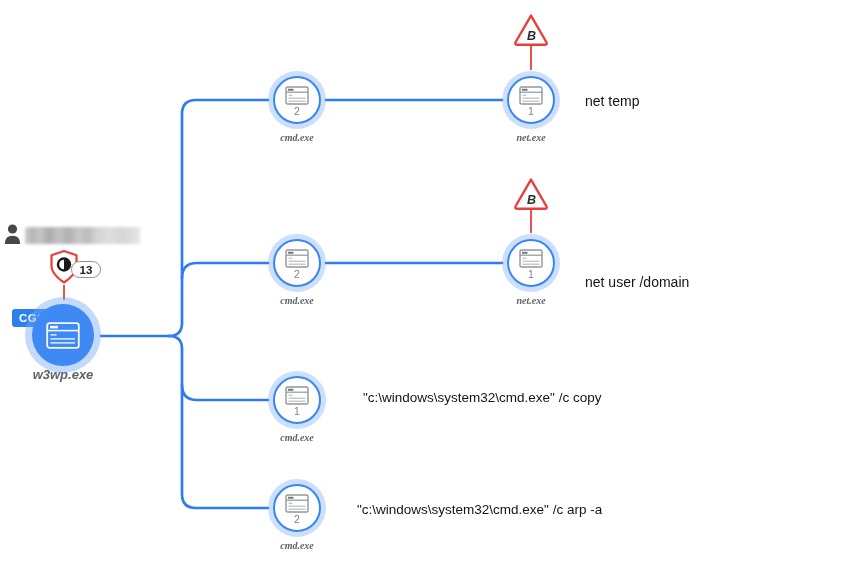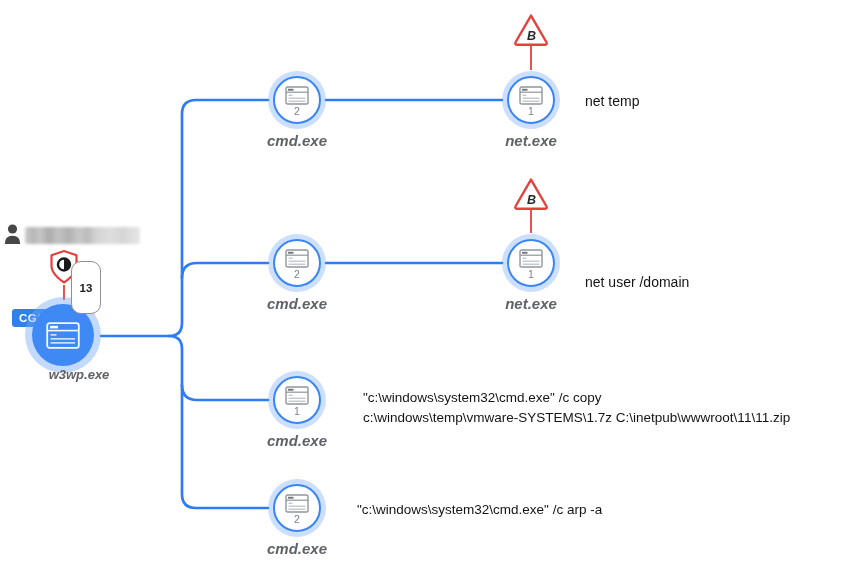--- a/index.html
+++ b/index.html
@@ -15,45 +15,45 @@
   .proc-node{position:absolute;width:58px;height:58px;z-index:4;cursor:pointer;}
   .node-circle{
     position:absolute;inset:5px;border-radius:50%;background:#fff;
     border:2.5px solid #3a85f4;box-shadow:0 0 0 5px rgba(100,158,246,.33);
     display:flex;flex-direction:column;align-items:center;justify-content:center;
   }
   .node-circle .win-icon{margin-top:2px;}
   .node-count{font-size:10.5px;color:#7b8187;line-height:11px;margin-top:1px;}
   .node-label{
     position:absolute;top:61px;left:50%;transform:translateX(-50%);
-    white-space:nowrap;font-size:15px;font-weight:bold;font-style:italic;color:#5f6368;
+    white-space:nowrap;font-size:10px;font-weight:bold;font-style:italic;color:#5f6368;font-family:Liberation Serif, serif;
   }
 
   
   .root-node{position:absolute;left:25px;top:297px;width:76px;height:76px;z-index:4;cursor:pointer;}
   .root-circle{
     position:absolute;inset:7px;border-radius:50%;background:#3e89f3;
     box-shadow:0 0 0 7px rgba(111,166,247,.42);
     display:flex;align-items:center;justify-content:center;
   }
   .root-label{
     position:absolute;top:70px;left:50%;transform:translateX(-50%);
-    white-space:nowrap;font-size:13px;font-weight:bold;font-style:italic;color:#5f6368;margin-left:16px;
+    white-space:nowrap;font-size:13px;font-weight:bold;font-style:italic;color:#5f6368;
   }
   .cgo-tag{
     position:absolute;left:12px;top:309px;z-index:3;background:#2f80ed;color:#fff;
     font-size:11.5px;font-weight:bold;letter-spacing:.5px;padding:3px 8px 3px 7px;
     border-radius:3px;line-height:12px;cursor:pointer;
   }
 
   
   .alert-shield{position:absolute;left:49px;top:249px;z-index:5;cursor:pointer;}
   .alert-badge{
     position:absolute;left:71px;top:261px;z-index:6;background:#fff;border:1.5px solid #8f8f8f;
-    border-radius:10px;min-width:22px;height:15px;padding:18px 3px;display:flex;align-items:center;justify-content:center;
+    border-radius:10px;min-width:22px;height:15px;padding:0 3px;display:flex;align-items:center;justify-content:center;
     font-size:11.5px;font-weight:600;color:#222;cursor:pointer;
   }
 
   
   .warn-tri{position:absolute;z-index:5;cursor:pointer;}
 
   
   .user-row{position:absolute;left:4px;top:224px;z-index:2;display:flex;align-items:center;}
   .redacted{
     position:absolute;left:25px;top:227px;width:115px;height:17px;border-radius:2px;
@@ -201,21 +201,20 @@
         <rect x="3.5" y="11.6" width="17" height="1.2" fill="#b9bec3"></rect>
         <rect x="3.5" y="14.6" width="17" height="1.2" fill="#b9bec3"></rect>
       </svg>
       <div class="node-count">1</div>
     </div>
     <div class="node-label">cmd.exe</div>
   </div>
 
   <div class="cmd-text small" style="left:363px;top:388px">
     <div>"c:\windows\system32\cmd.exe" /c copy</div>
-    <div>c:\windows\temp\vmware-SYSTEMS\1.7z C:\inetpub\wwwroot\11\11.zip</div>
   </div>
 
   <div class="proc-node" style="left:268px;top:479px">
     <div class="node-circle">
       <svg class="win-icon" width="24" height="19" viewBox="0 0 24 19">
         <rect x="1" y="1" width="22" height="17" rx="1.6" fill="#fff" stroke="#8f969c" stroke-width="1.4"></rect>
         <line x1="1" y1="6.2" x2="23" y2="6.2" stroke="#8f969c" stroke-width="1.2"></line>
         <rect x="3" y="2.8" width="5.5" height="1.9" fill="#70767c"></rect>
         <rect x="3.5" y="8.6" width="4" height="1.2" fill="#b9bec3"></rect>
         <rect x="3.5" y="11.6" width="17" height="1.2" fill="#b9bec3"></rect>

